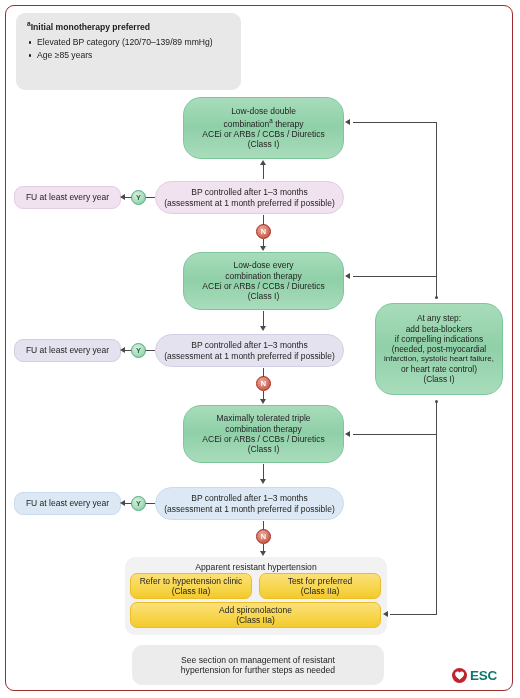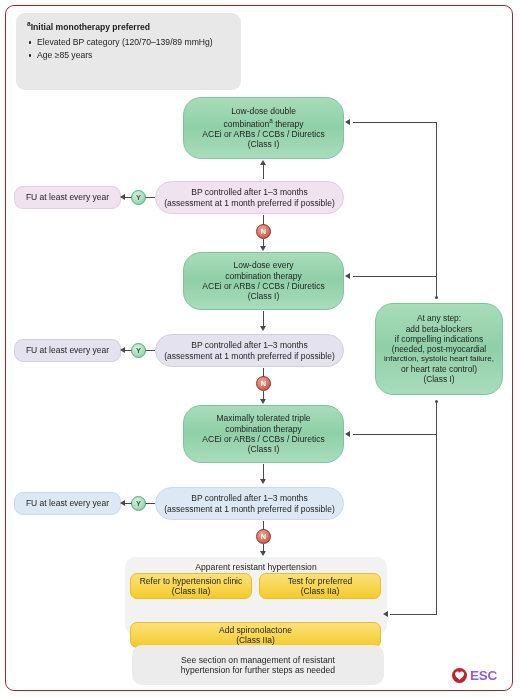--- a/index.html
+++ b/index.html
@@ -165,21 +165,21 @@
   #esc .heart .inner{
     position:absolute;
     left:3.1px;top:3.4px;
     width:9px;height:8.4px;
     background:#ffffff;
     clip-path:path("M4.5 8.4 C1.4 6.0 0 4.3 0 2.6 C0 1.1 1.0 0 2.3 0 C3.2 0 4.1 0.5 4.5 1.3 C4.9 0.5 5.8 0 6.7 0 C8.0 0 9 1.1 9 2.6 C9 4.3 7.6 6.0 4.5 8.4 Z");
   }
   #esc .wordmark{
     font-size:13.5px;
     font-weight:bold;
-    color:#8b5cf6;
+    color:#0f766e;
     letter-spacing:-0.2px;
     line-height:1;
   }
 </style>
 </head>
 <body>
 
 <div id="page">
 
   <div id="frame"></div>
@@ -284,21 +284,21 @@
     <div class="title">Apparent resistant hypertension</div>
   </div>
   <div class="box yellow" style="left:130px;top:573px;width:122px;height:26px;">
     <span class="ln">Refer to hypertension clinic</span>
     <span class="ln">(Class IIa)</span>
   </div>
   <div class="box yellow" style="left:259px;top:573px;width:122px;height:26px;">
     <span class="ln">Test for preferred</span>
     <span class="ln">(Class IIa)</span>
   </div>
-  <div class="box yellow" style="left:130px;top:602px;width:251px;height:26px;margin-top:20px;">
+  <div class="box yellow" style="left:130px;top:602px;width:251px;height:26px;">
     <span class="ln">Add spironolactone</span>
     <span class="ln">(Class IIa)</span>
   </div>
 
   <div class="box seebox" style="left:132px;top:645px;width:252px;height:40px;">
     <span class="ln">See section on management of resistant</span>
     <span class="ln">hypertension for further steps as needed</span>
   </div>
 
   <div class="box green" style="left:375px;top:303px;width:128px;height:92px;font-size:8.4px;">

